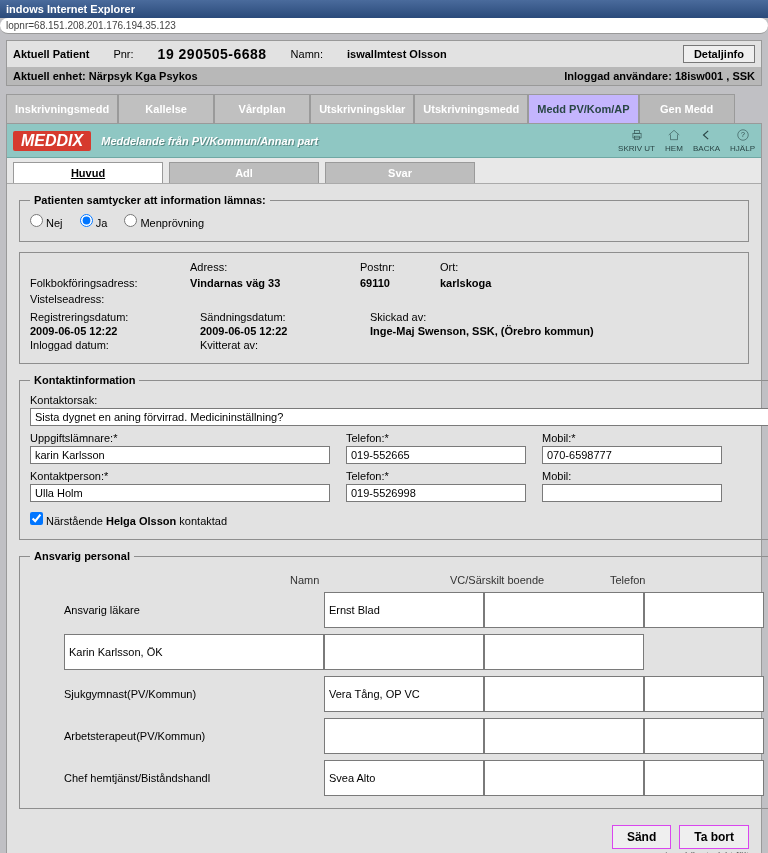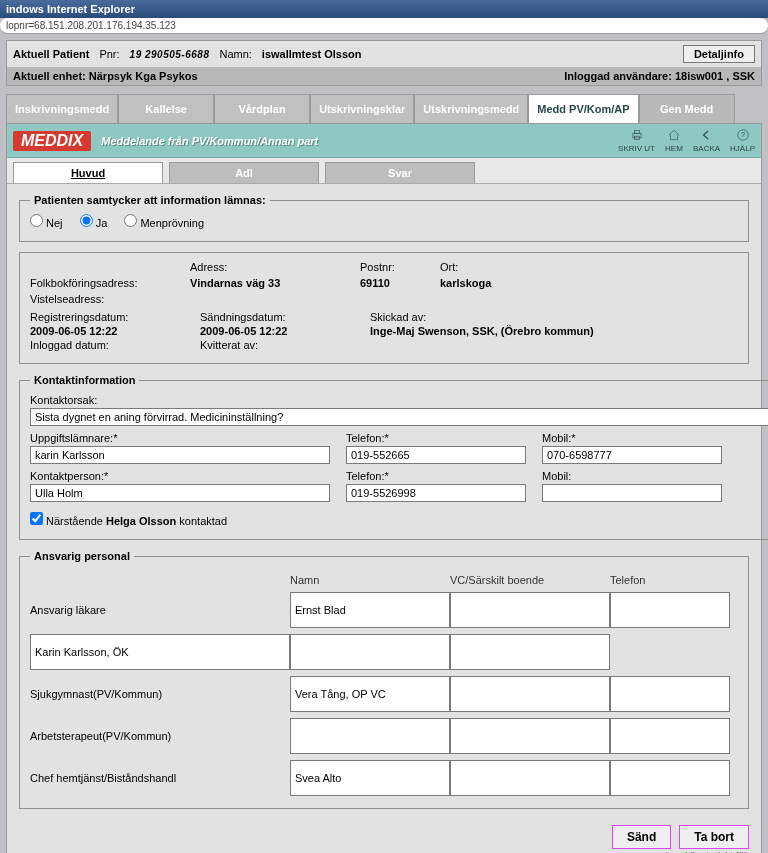--- a/index.html
+++ b/index.html
@@ -4,32 +4,32 @@
 <style>
   * { box-sizing: border-box; margin: 0; padding: 0; font-family: Verdana, Arial, sans-serif; }
   body { background: #c0c0c4; font-size: 11px; }
 
   .titlebar { background: linear-gradient(#4a6b9c, #2a4a7a); color: #fff; padding: 3px 6px; font-size: 11px; font-weight: bold; }
   .urlbar   { background: #fff; color: #444; padding: 2px 6px; font-size: 10px; border-bottom: 1px solid #999; border-radius: 8px; }
 
   .wrap { padding: 6px; }
 
   .patientbar { background: #e2e2e2; border: 1px solid #999; }
-  .patientbar .row1 { display: flex; align-items: center; padding: 4px 6px; gap: 10px; }
+  .patientbar .row1 { display: flex; align-items: center; padding: 4px 6px; gap: 24px; }
   .patientbar .row1 .lbl { font-weight: bold; }
-  .patientbar .row1 .pnr { font-size: 10px; font-weight: bold; letter-spacing: .5px; font-style: italic; }
+  .patientbar .row1 .pnr { font-size: 14px; font-weight: bold; letter-spacing: .5px; }
   .detalj-btn { margin-left: auto; padding: 2px 10px; background: #efefef; border: 1px solid #777; font-weight: bold; font-size: 11px; }
   .patientbar .row2 { background: #b8b8b8; display: flex; padding: 3px 6px; font-weight: bold; }
   .patientbar .row2 .right { margin-left: auto; }
 
   .maintabs { display: flex; margin-top: 8px; }
   .maintabs .mt { flex: 0 0 auto; min-width: 96px; text-align: center; padding: 8px 8px;
                   background: #c0c0c0; color: #fff; border: 1px solid #9a9a9a; border-bottom: none;
                   font-weight: bold; font-size: 11px; cursor: pointer; }
-  .maintabs .mt.active { background: #ffffff; color: #2a4646; }
+  .maintabs .mt.active { background: #c4b5fd; color: #2a4646; }
   .maintabs .mt.sec    { background: #b9b9b9; }
 
   .panel { border: 1px solid #9a9a9a; background: #d9d9d9; }
 
   .bluebar { background: #8fc7c3; border-bottom: 1px solid #6fa8a4; display: flex; align-items: center; padding: 4px 6px; gap: 10px; }
   .logo { background: #d63a2e; color: #fff; font-weight: bold; font-style: italic; padding: 1px 8px; font-size: 16px; border-radius: 2px; }
   .bluebar .title { color: #fff; font-weight: bold; font-style: italic; text-shadow: 1px 1px #5a8a86; }
   .toolbtns { margin-left: auto; display: flex; gap: 10px; }
   .toolbtn { display: flex; flex-direction: column; align-items: center; font-size: 8px; color: #2a4646; cursor: pointer; }
   .toolbtn svg { width: 18px; height: 14px; }
@@ -54,21 +54,21 @@
 
   .kontakt .row { display: grid; grid-template-columns: 300px 180px 180px; gap: 16px; margin-top: 6px; }
   .inp { width: 100%; padding: 2px 4px; font-size: 11px; border: 1px solid #7a7a7a; background: #fff; }
   .inp.long { width: 768px; }
   .kontakt .lbl { display: block; margin-bottom: 2px; }
 
   .chk { margin-top: 10px; }
   .chk .hl { font-weight: bold; }
 
   .personal .hdr { display: grid; grid-template-columns: 260px 160px 160px 120px; margin-top: 4px; color: #333; }
-  .personal .prow { display: grid; grid-template-columns: 260px 160px 160px 120px; align-items: center; margin-top: 6px; }
+  .personal .prow { display: grid; grid-template-columns: 260px 160px 160px 120px; align-items: center; margin-top: 6px; margin-left: 34px; }
   .personal .prow .inp { height: 36px; }
 
   .actions { display: flex; justify-content: flex-end; gap: 8px; margin-top: 16px; }
   .btn { padding: 4px 14px; background: #efefef; border: 1px solid #d946ef; font-weight: bold; font-size: 12px; cursor: pointer; }
 
   .foot { text-align: right; font-size: 10px; color: #555; margin-top: 2px; }
 </style>
 </head>
 <body>
 

